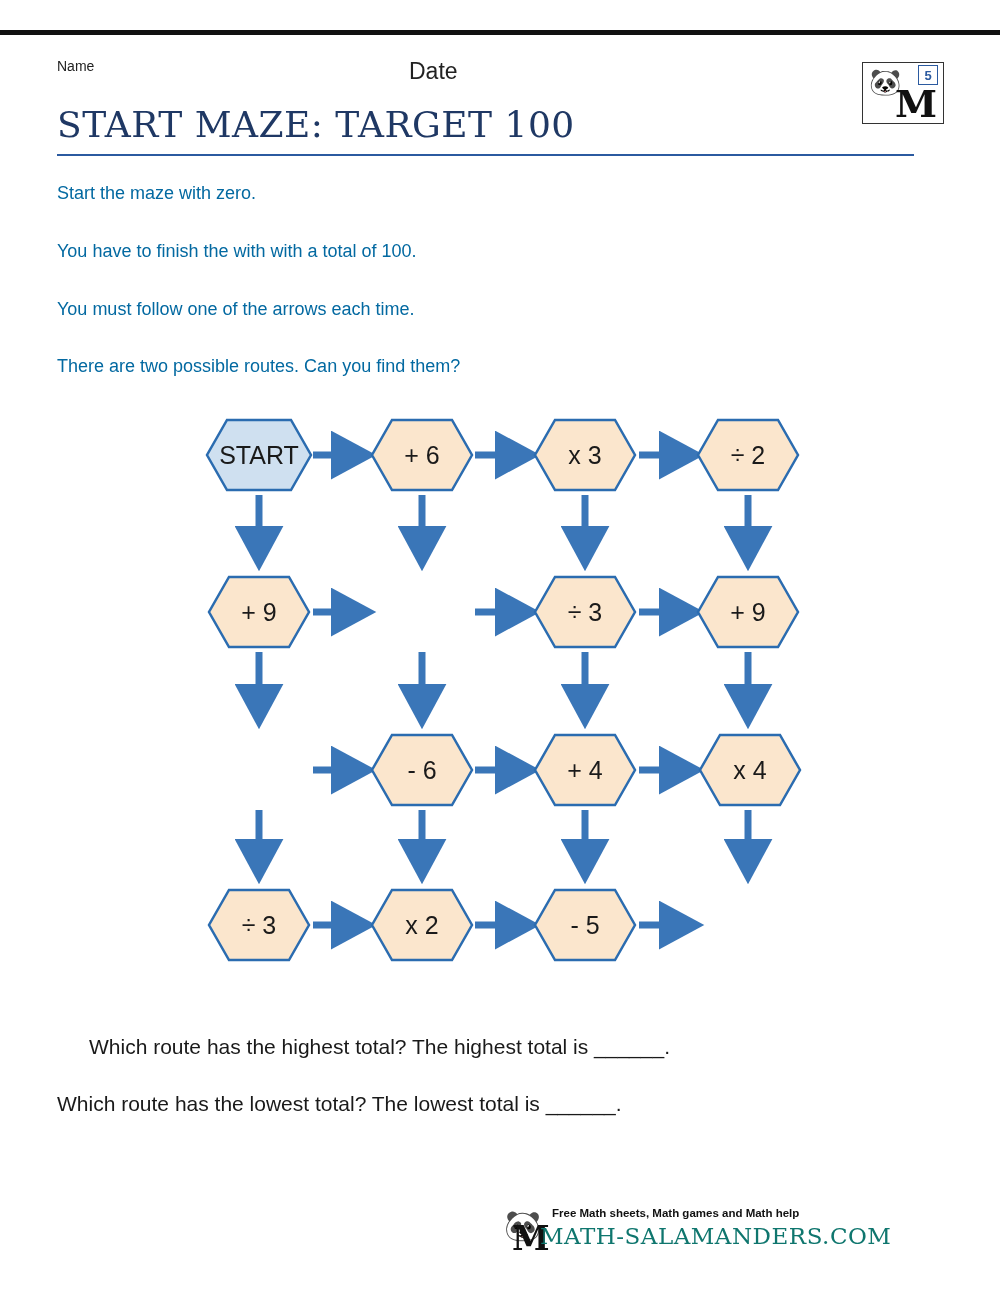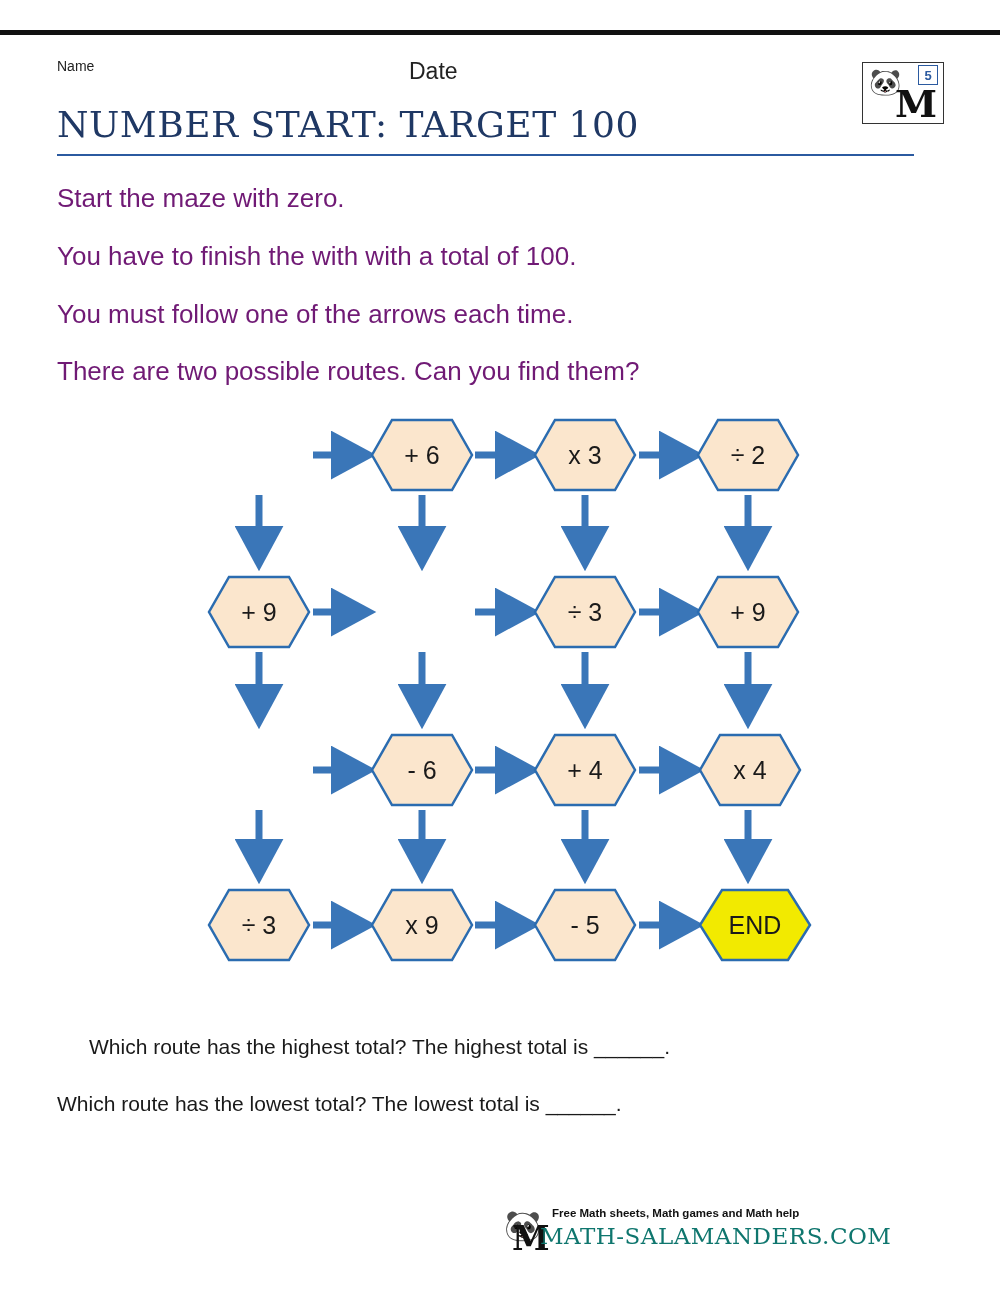--- a/index.html
+++ b/index.html
@@ -111,22 +111,22 @@
     position: absolute;
     left: 57px;
     top: 154px;
     width: 857px;
     height: 2px;
     background: #2b5aa0;
   }
   .instr {
     position: absolute;
     left: 57px;
-    font-size: 26px;
-    color: #701a75;
+    font-size: 18px;
+    color: #0369a1;
   }
   .instr-0 { top: 183px; }
   .instr-1 { top: 241px; }
   .instr-2 { top: 299px; }
   .instr-3 { top: 356px; }
 
   .maze {
     position: absolute;
     left: 0;
     top: 398px;
@@ -235,21 +235,21 @@
   </div>
 
   <div class="logo-box">
     <div class="logo-inner">
       <div class="logo-sal">🐼</div>
       <div class="logo-m">M</div>
       <div class="logo-grade">5</div>
     </div>
   </div>
 
-  <div class="title">NUMBER START: TARGET 100</div>
+  <div class="title">START MAZE: TARGET 100</div>
   <div class="title-rule"></div>
 
   <div class="instr instr-0">Start the maze with zero.</div>
   <div class="instr instr-1">You have to finish the with with a total of 100.</div>
   <div class="instr instr-2">You must follow one of the arrows each time.</div>
   <div class="instr instr-3"> There are two possible routes. Can you find them?</div>
 
   <div class="maze">
 
     <svg class="maze-svg" width="1000" height="590" viewBox="0 0 1000 590">
@@ -287,20 +287,26 @@
         <line x1="585" y1="97" x2="585" y2="160"></line>
         <line x1="585" y1="254" x2="585" y2="318"></line>
         <line x1="585" y1="412" x2="585" y2="473"></line>
 
         <line x1="748" y1="97" x2="748" y2="160"></line>
         <line x1="748" y1="254" x2="748" y2="318"></line>
         <line x1="748" y1="412" x2="748" y2="473"></line>
       </g>
     </svg>
 
+    <div class="hex start" style="left:205px; top:20px; width:108px; height:74px;">
+      <svg class="hexbg" viewBox="0 0 108 74" preserveAspectRatio="none">
+        <polygon points="22,2 86,2 106,37 86,72 22,72 2,37" fill="#cfe0f0" stroke="#2b6cb0" stroke-width="2.5"></polygon>
+      </svg>
+      <span class="hextext">START</span>
+    </div>
     <div class="hex" style="left:370px; top:20px;">
       <svg class="hexbg" viewBox="0 0 104 74" preserveAspectRatio="none">
         <polygon points="22,2 82,2 102,37 82,72 22,72 2,37" fill="#fbe6cd" stroke="#2b6cb0" stroke-width="2.5"></polygon>
       </svg>
       <span class="hextext">+ 6</span>
     </div>
     <div class="hex" style="left:533px; top:20px;">
       <svg class="hexbg" viewBox="0 0 104 74" preserveAspectRatio="none">
         <polygon points="22,2 82,2 102,37 82,72 22,72 2,37" fill="#fbe6cd" stroke="#2b6cb0" stroke-width="2.5"></polygon>
       </svg>
@@ -354,33 +360,27 @@
     <div class="hex" style="left:207px; top:490px;">
       <svg class="hexbg" viewBox="0 0 104 74" preserveAspectRatio="none">
         <polygon points="22,2 82,2 102,37 82,72 22,72 2,37" fill="#fbe6cd" stroke="#2b6cb0" stroke-width="2.5"></polygon>
       </svg>
       <span class="hextext">÷ 3</span>
     </div>
     <div class="hex" style="left:370px; top:490px;">
       <svg class="hexbg" viewBox="0 0 104 74" preserveAspectRatio="none">
         <polygon points="22,2 82,2 102,37 82,72 22,72 2,37" fill="#fbe6cd" stroke="#2b6cb0" stroke-width="2.5"></polygon>
       </svg>
-      <span class="hextext">x 9</span>
+      <span class="hextext">x 2</span>
     </div>
     <div class="hex" style="left:533px; top:490px;">
       <svg class="hexbg" viewBox="0 0 104 74" preserveAspectRatio="none">
         <polygon points="22,2 82,2 102,37 82,72 22,72 2,37" fill="#fbe6cd" stroke="#2b6cb0" stroke-width="2.5"></polygon>
       </svg>
       <span class="hextext">- 5</span>
-    </div>
-    <div class="hex end" style="left:698px; top:490px; width:114px;">
-      <svg class="hexbg" viewBox="0 0 114 74" preserveAspectRatio="none">
-        <polygon points="24,2 90,2 112,37 90,72 24,72 2,37" fill="#f2ea00" stroke="#2b6cb0" stroke-width="2.5"></polygon>
-      </svg>
-      <span class="hextext">END</span>
     </div>
 
   </div>
 
   <div class="q q-0">Which route has the highest total? The highest total is ______.</div>
   <div class="q q-1">Which route has the lowest total? The lowest total is ______.</div>
 
   <div class="footer">
     <div class="footer-inner">
       <div class="footer-icon">🐼<span class="fm">M</span></div>

